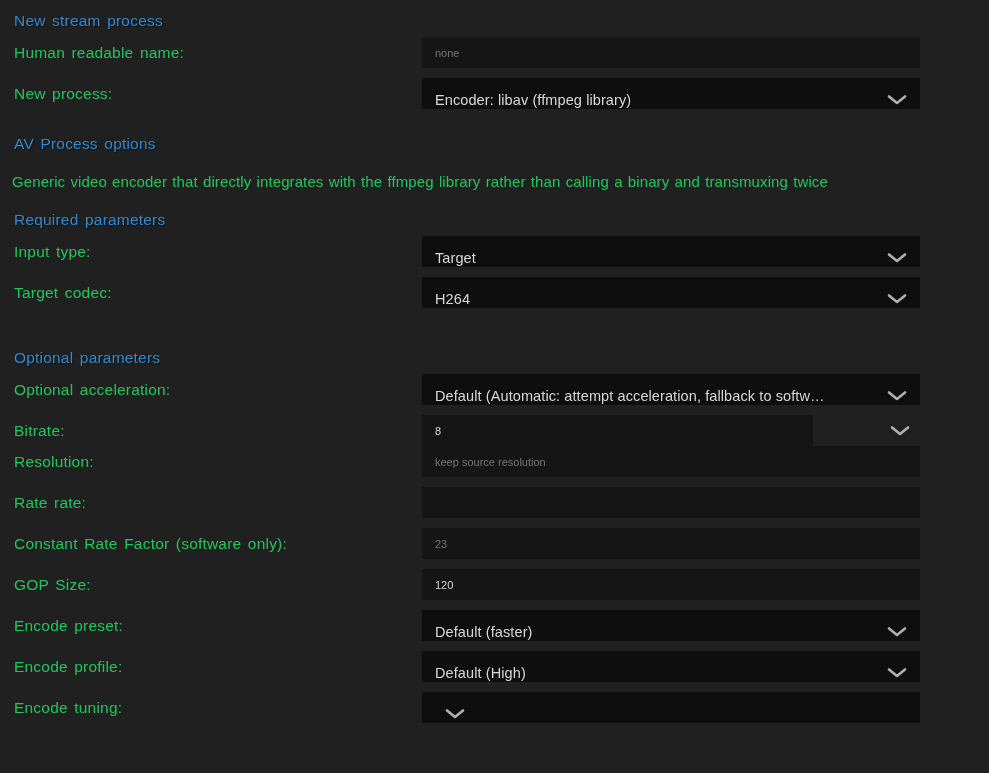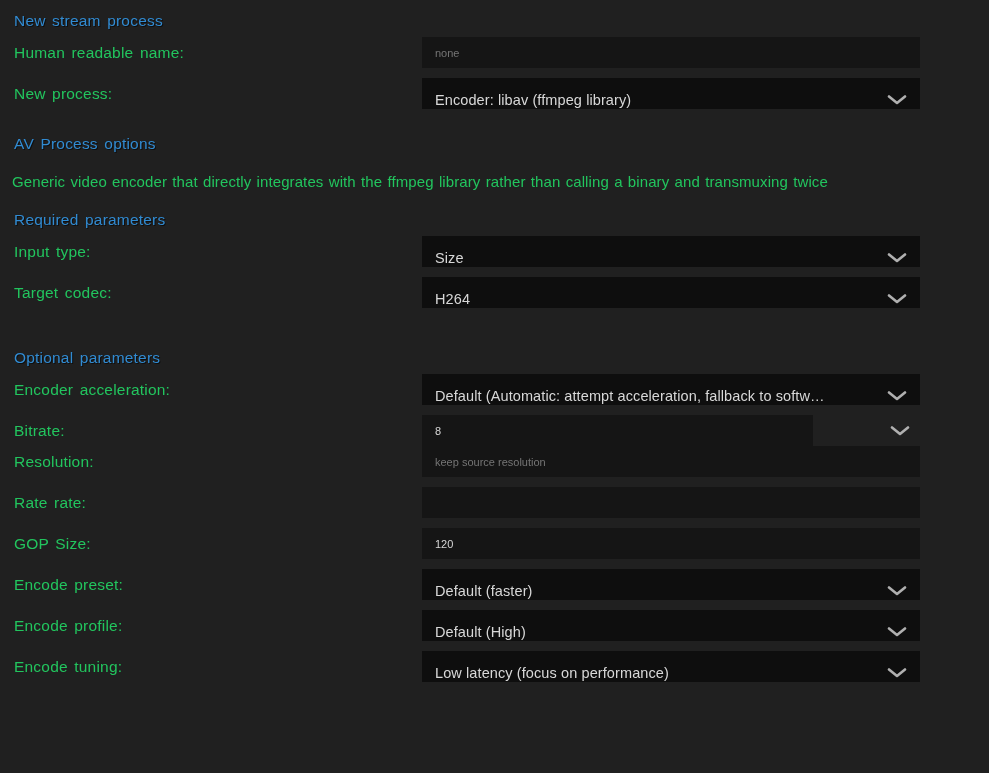--- a/index.html
+++ b/index.html
@@ -143,21 +143,21 @@
   <div class="sec-title mt-26">AV Process options</div>
 
   <div class="desc mt-20">Generic video encoder that directly integrates with the ffmpeg library rather than calling a binary and transmuxing twice</div>
 
   <div class="sec-title mt-44">Required parameters</div>
 
   <div class="row mt-8">
     <div class="label">Input type:</div>
     <div class="field">
       <div class="select">
-        <span class="select-value">Size</span>
+        <span class="select-value">Target</span>
         <span class="chev">
             <svg width="20" height="10" viewBox="0 0 20 10">
               <path d="M2 1.5 L10 8 L18 1.5" fill="none" stroke="#b0b0b0" stroke-width="2.6" stroke-linecap="round" stroke-linejoin="round"></path>
             </svg>
           </span>
       </div>
     </div>
   </div>
 
   <div class="row mt-10">
@@ -170,21 +170,21 @@
               <path d="M2 1.5 L10 8 L18 1.5" fill="none" stroke="#b0b0b0" stroke-width="2.6" stroke-linecap="round" stroke-linejoin="round"></path>
             </svg>
           </span>
       </div>
     </div>
   </div>
 
   <div class="sec-title mt-41">Optional parameters</div>
 
   <div class="row mt-8">
-    <div class="label">Encoder acceleration:</div>
+    <div class="label">Optional acceleration:</div>
     <div class="field">
       <div class="select">
         <span class="select-value">Default (Automatic: attempt acceleration, fallback to softw…</span>
         <span class="chev">
             <svg width="20" height="10" viewBox="0 0 20 10">
               <path d="M2 1.5 L10 8 L18 1.5" fill="none" stroke="#b0b0b0" stroke-width="2.6" stroke-linecap="round" stroke-linejoin="round"></path>
             </svg>
           </span>
       </div>
     </div>
@@ -212,20 +212,26 @@
     </div>
   </div>
 
   <div class="row mt-10">
     <div class="label">Rate rate:</div>
     <div class="field">
       <input class="input" type="text" style="">
     </div>
   </div>
 
+  <div class="row mt-10">
+    <div class="label">Constant Rate Factor (software only):</div>
+    <div class="field">
+      <input class="input" type="text" placeholder="23" style="">
+    </div>
+  </div>
 
   <div class="row mt-10">
     <div class="label">GOP Size:</div>
     <div class="field">
       <input class="input" type="text" value="120" style="">
     </div>
   </div>
 
   <div class="row mt-10">
     <div class="label">Encode preset:</div>
@@ -252,21 +258,20 @@
             </svg>
           </span>
       </div>
     </div>
   </div>
 
   <div class="row mt-10">
     <div class="label">Encode tuning:</div>
     <div class="field">
       <div class="select">
-        <span class="select-value">Low latency (focus on performance)</span>
         <span class="chev">
             <svg width="20" height="10" viewBox="0 0 20 10">
               <path d="M2 1.5 L10 8 L18 1.5" fill="none" stroke="#b0b0b0" stroke-width="2.6" stroke-linecap="round" stroke-linejoin="round"></path>
             </svg>
           </span>
       </div>
     </div>
   </div>
 
 </div>

